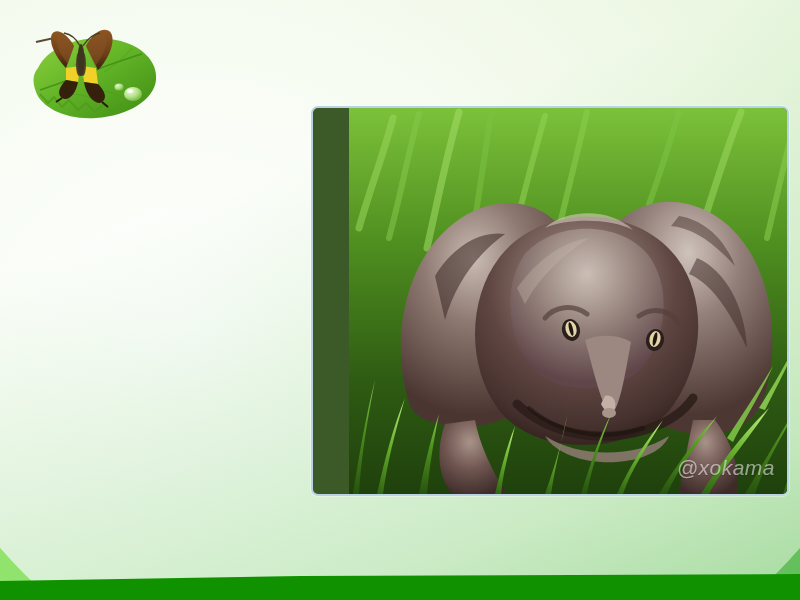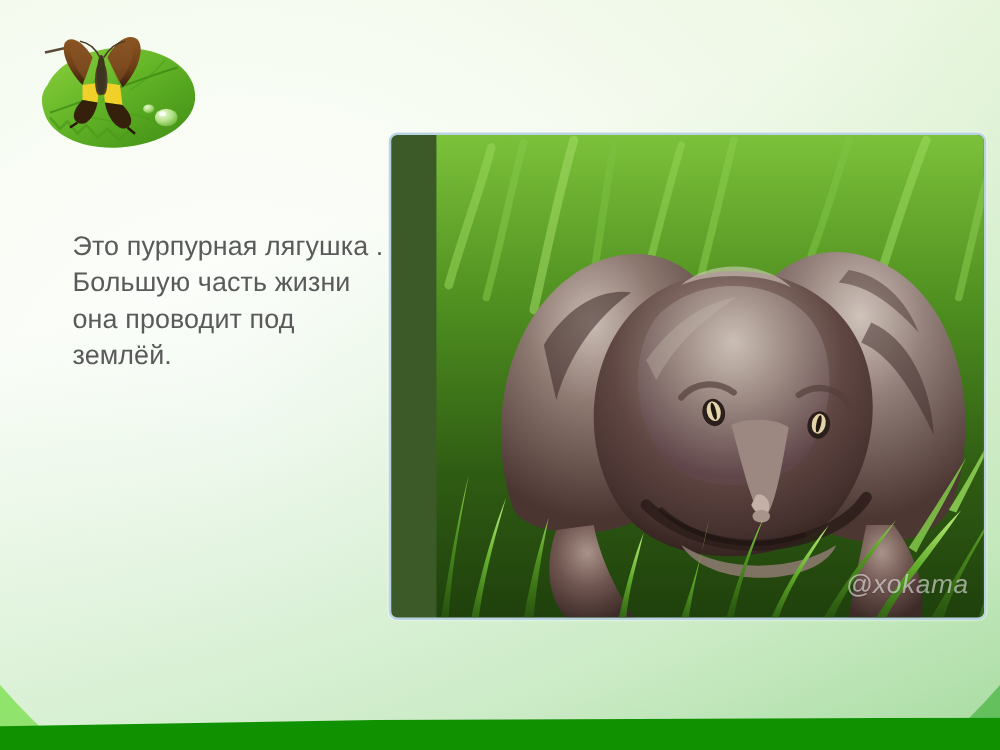--- a/index.html
+++ b/index.html
@@ -193,21 +193,20 @@
         <path d="M86,78 l6,5" stroke="#2a1708" stroke-width="2" fill="none"></path>
         <ellipse cx="67" cy="40" rx="3" ry="12" fill="#4e4126"></ellipse>
       </g>
 
       <ellipse cx="65" cy="36" rx="3.5" ry="16" fill="#3d3520"></ellipse>
       <path d="M64,22 C60,14 54,10 48,9" fill="none" stroke="#4a4028" stroke-width="1.4"></path>
       <path d="M67,22 C72,14 78,10 84,9" fill="none" stroke="#4a4028" stroke-width="1.4"></path>
     </svg>
   </div>
 
-  <div class="caption">Это пурпурная лягушка . Большую часть жизни она проводит под землёй.</div>
 
   <div class="photo-frame">
     <svg width="474" height="386" viewBox="0 0 474 386" preserveAspectRatio="none">
       <defs>
         <linearGradient id="grassBg" x1="0" y1="0" x2="0" y2="1">
           <stop offset="0%" stop-color="#7cc13a"></stop>
           <stop offset="35%" stop-color="#4f8f20"></stop>
           <stop offset="70%" stop-color="#2f5c13"></stop>
           <stop offset="100%" stop-color="#1f400c"></stop>
         </linearGradient>

